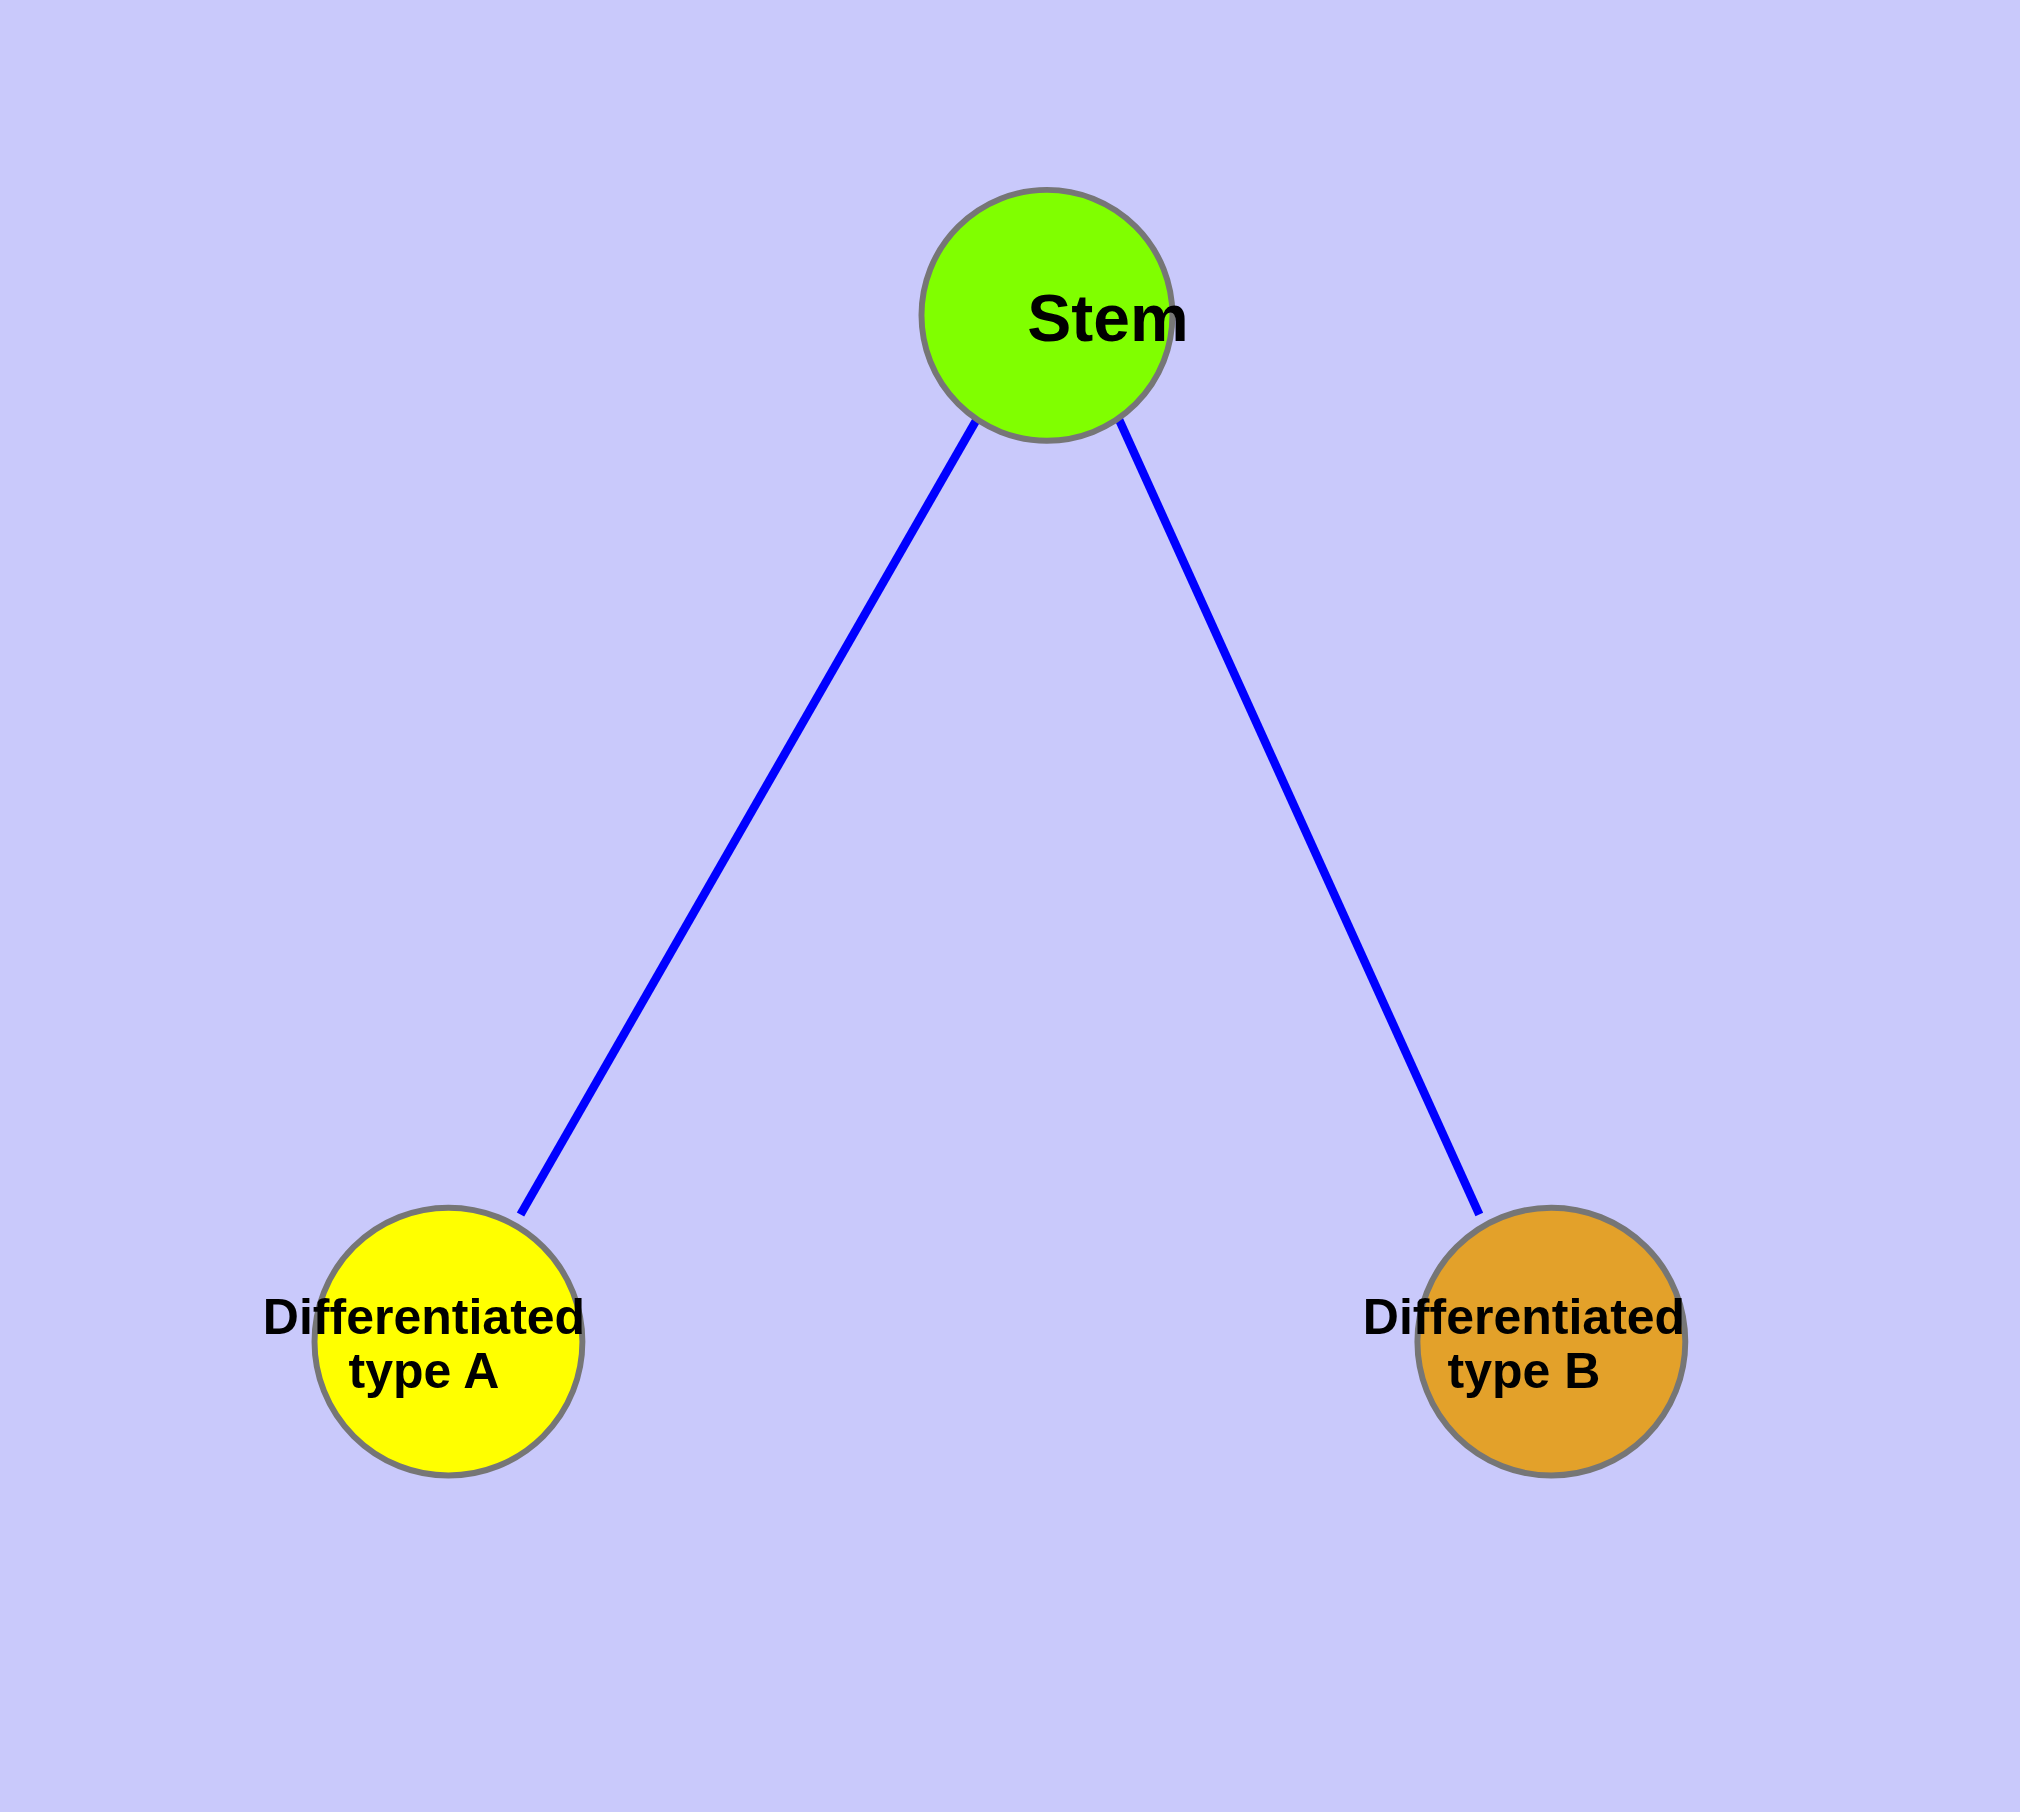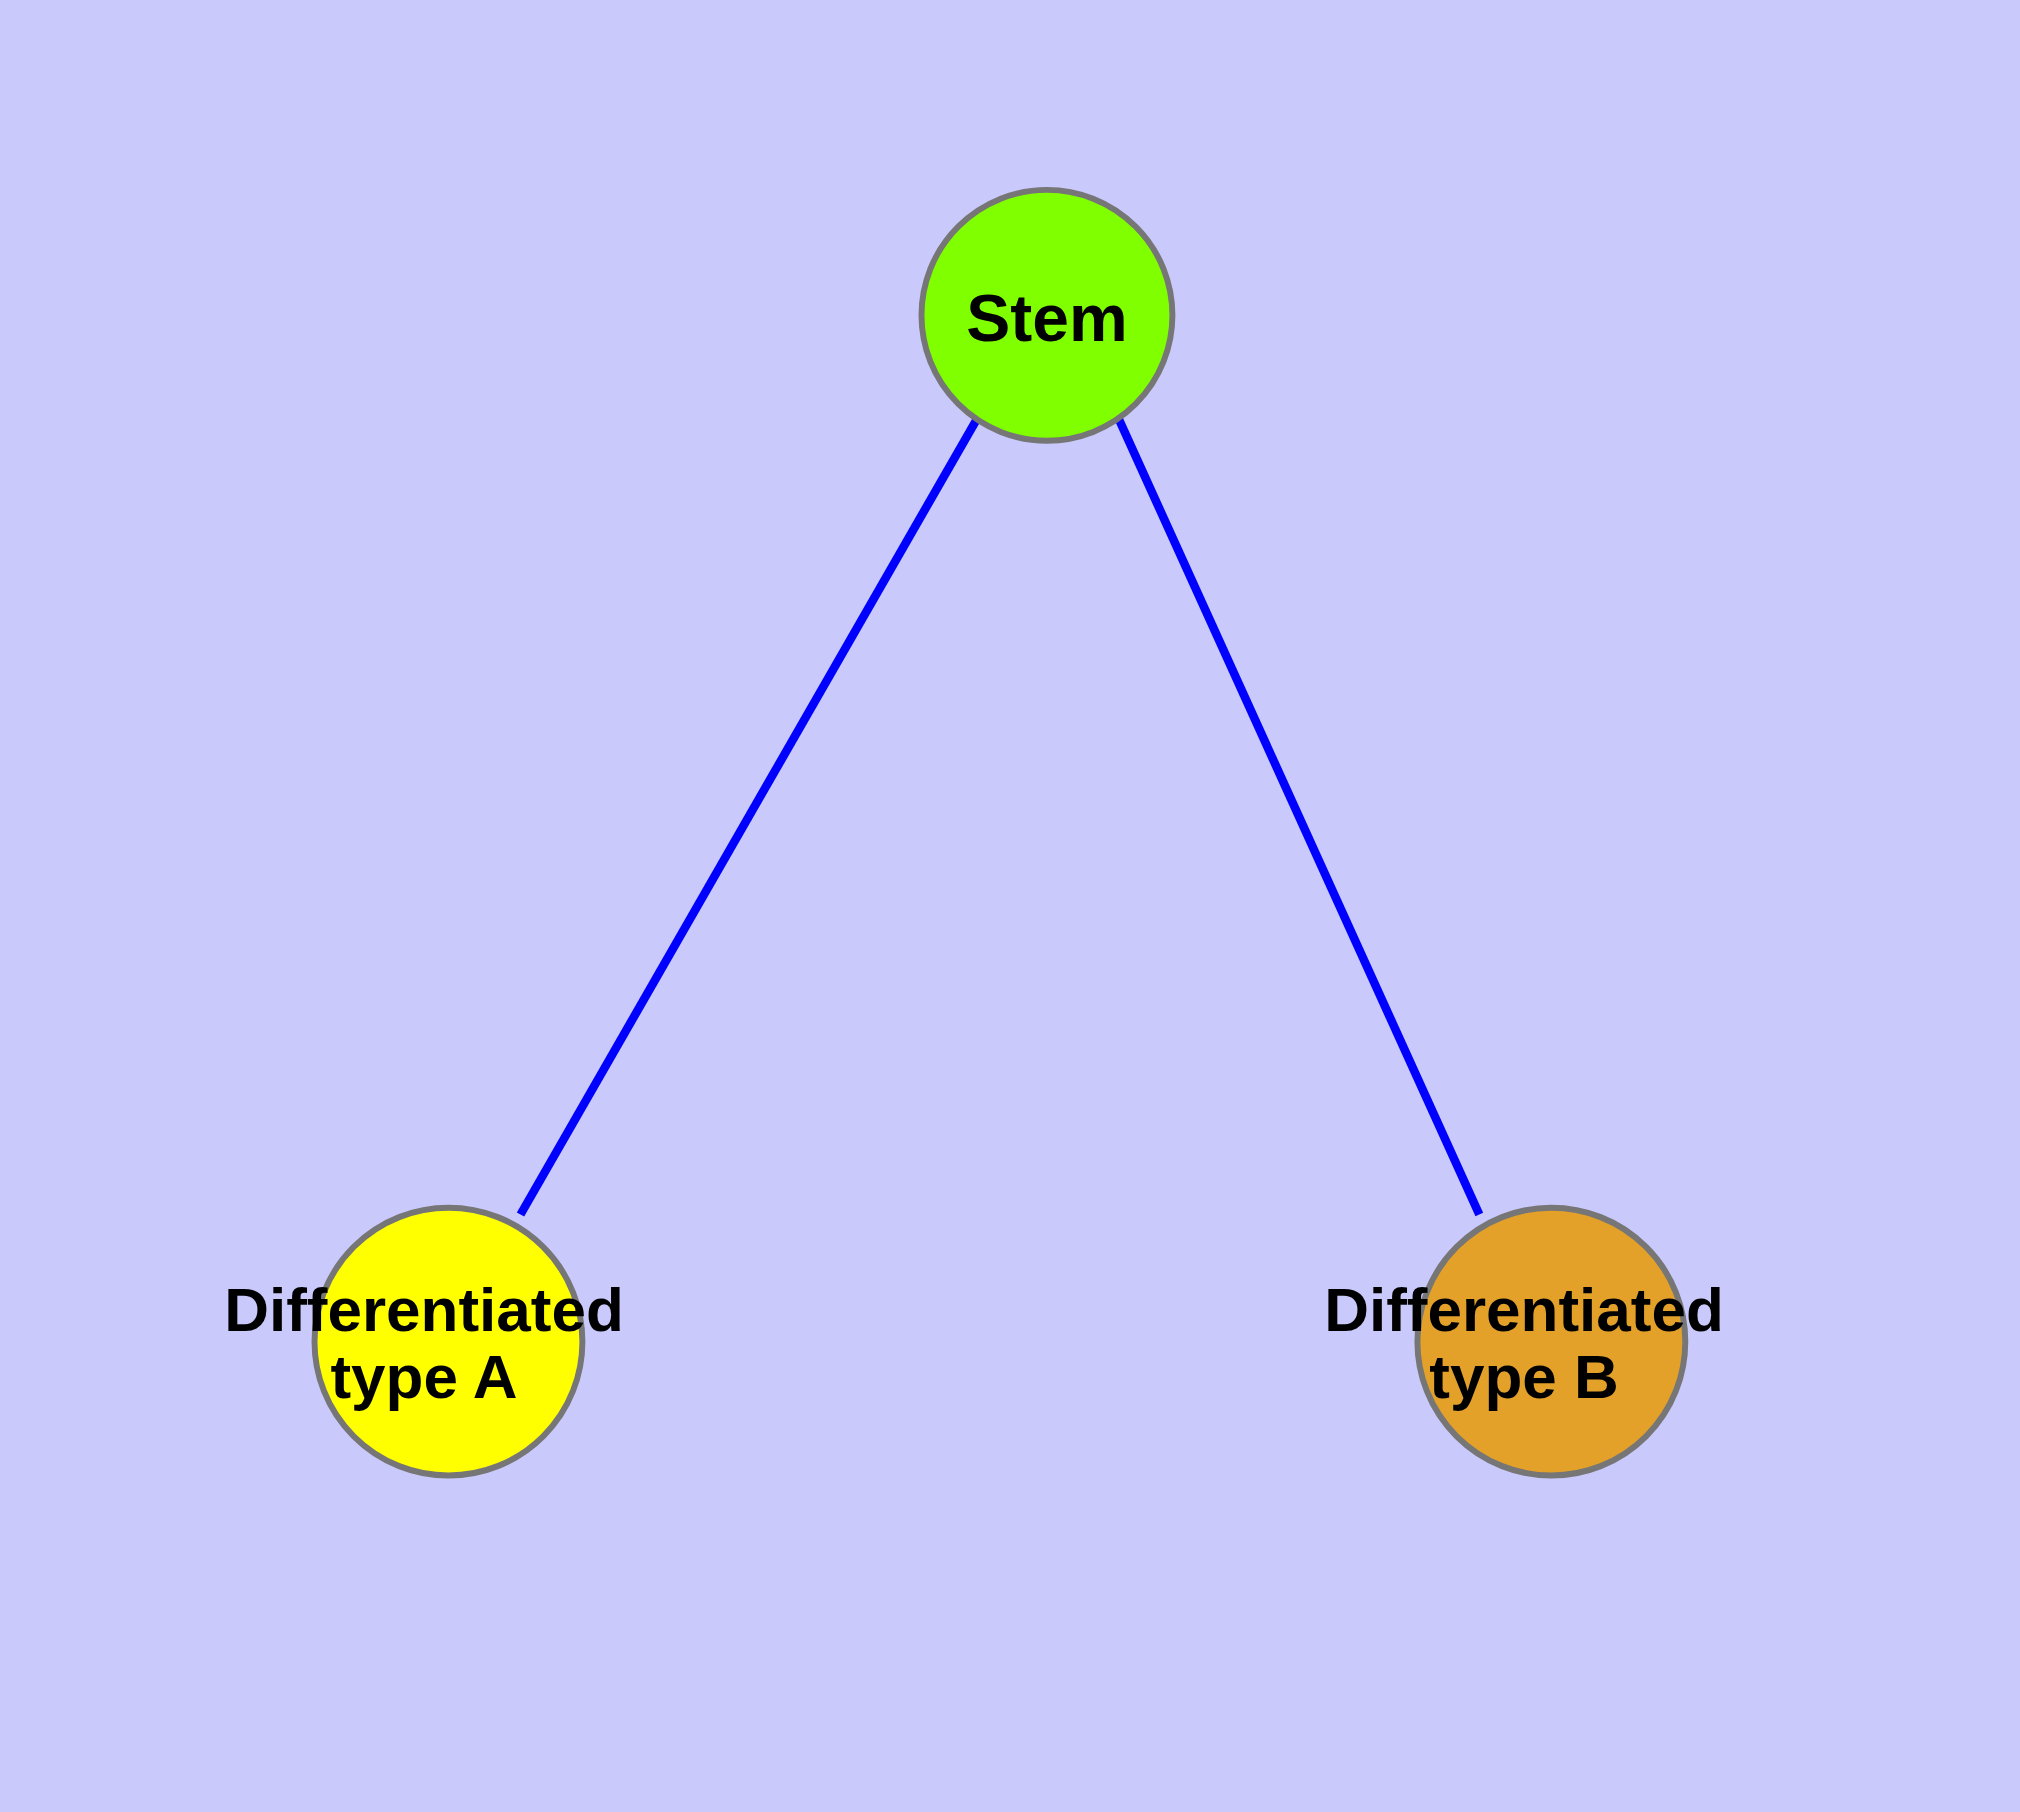--- a/index.html
+++ b/index.html
@@ -37,21 +37,21 @@
     color: #000000;
     line-height: 1.08;
     white-space: pre;
     pointer-events: none;
     transform: translate(-50%, -50%);
   }
   .node-label.stem {
     font-size: 66px;
   }
   .node-label.diff {
-    font-size: 62px;
+    font-size: 50px;
   }
 </style>
 </head>
 <body>
 
 <div id="canvas" style="width: 2021px; height: 1812px;">
 
   <div id="graph-bg" style="background: rgb(201, 201, 251);"></div>
 
   <svg id="graph-svg" viewBox="0 0 2384 2138" preserveAspectRatio="none" style="width: 2021px; height: 1812px;">
@@ -60,21 +60,21 @@
         <line x1="1320" y1="495" x2="1745" y2="1433" stroke="#0000FF" stroke-width="10" stroke-linecap="butt"></line>
       </g>
     <g id="nodes-layer">
         <circle cx="1235" cy="372" r="148" fill="#80FF00" stroke="#767676" stroke-width="7"></circle>
         <circle cx="529" cy="1583" r="158" fill="#FFFF00" stroke="#767676" stroke-width="7"></circle>
         <circle cx="1830" cy="1583" r="158" fill="#E3A12A" stroke="#767676" stroke-width="7"></circle>
       </g>
   </svg>
 
   <div id="labels-layer">
-      <div class="node-label stem" style="left: 1047px; top: 319px; text-align: center;">Stem</div>
+      <div class="node-label stem" style="left: 1108px; top: 319px; text-align: center;">Stem</div>
       <div class="node-label diff" style="left: 424px; top: 1344px;">Differentiated
 type A</div>
       <div class="node-label diff" style="left: 1524px; top: 1344px;">Differentiated
 type B</div>
     </div>
 
 </div>
 
 
 </body></html>

